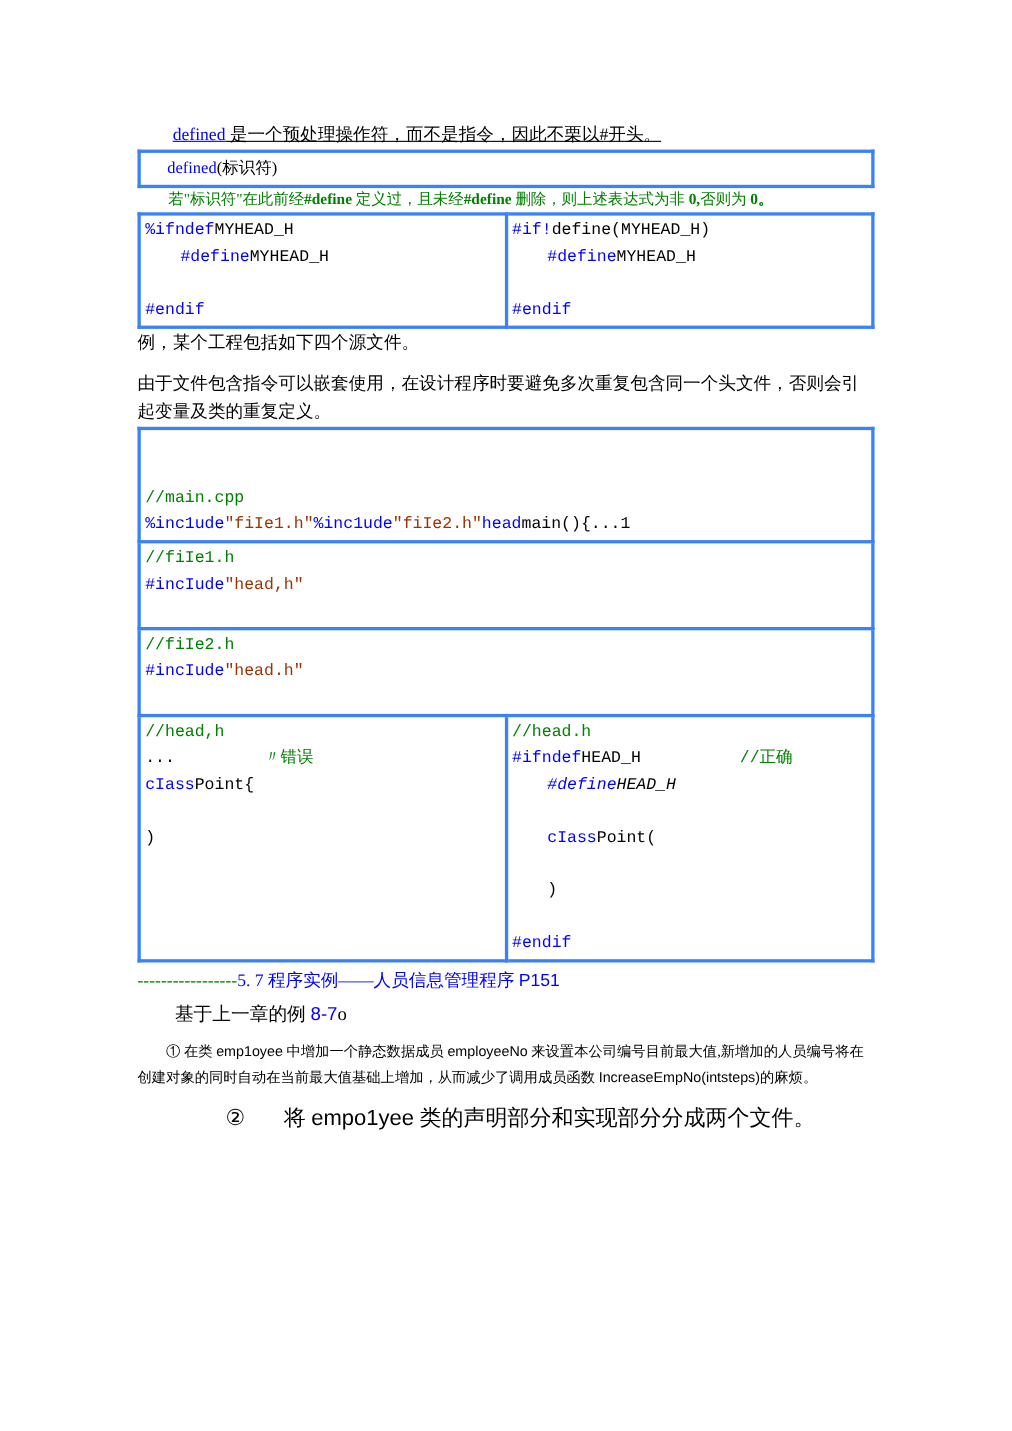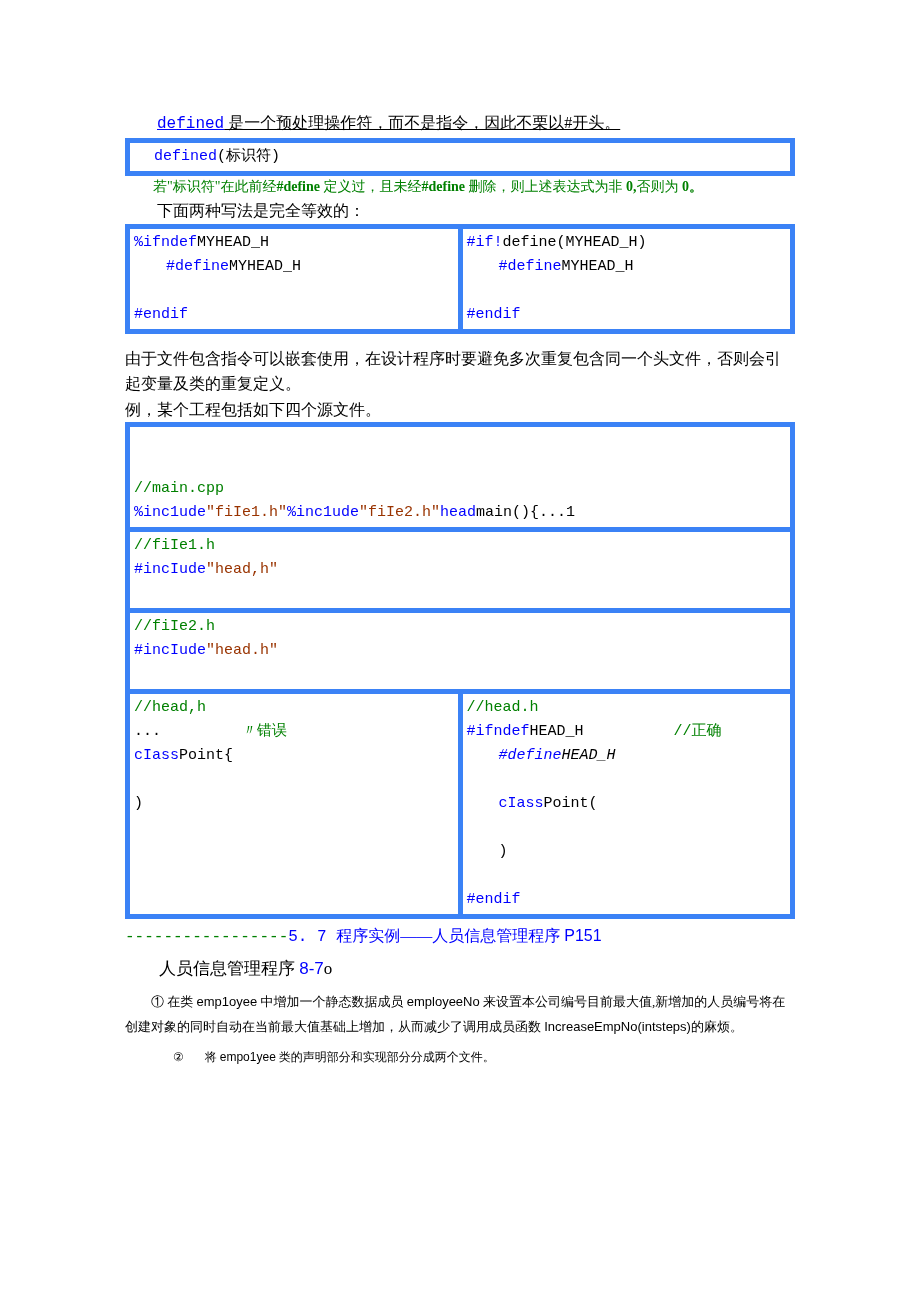--- a/index.html
+++ b/index.html
@@ -11,29 +11,29 @@
       line-height: 1.6;
       color: #000;
       padding: 110px 125px 100px 125px;
     }
     .content { width: 100%; }
     .indent { text-indent: 2em; }
     .u { text-decoration: underline; font-family: Liberation Serif, serif; }
     .blue { color: #0000ff; }
     .green { color: #008000; }
     .bold { font-weight: bold; }
-    .mono { font-family: Liberation Mono, monospace; }
+    .mono { font-family: Liberation Serif, serif; }
     .red-a { color: #993300; }
     table {
       border-collapse: collapse;
       width: 100%;
       table-layout: fixed;
     }
     td {
-      border: 5px solid #3b82f6;
+      border: 3px solid #3b82f6;
       padding: 2px 4px;
       vertical-align: top;
       font-family: "Courier New", monospace;
       font-size: 15px;
       line-height: 1.6;
     }
     .single-cell td { padding-left: 24px; }
     .body-text { margin: 0; }
     .para-gap { margin-top: 12px; }
     .sans { font-family: Arial, sans-serif; text-align: right; }
@@ -64,43 +64,42 @@
         <span class="blue mono">defined</span><span class="mono">(标识符)</span>
       </td>
     </tr>
   </tbody>
     </table>
 
   <p class="body-text indent green" style="font-size:14px;">
     <span>若"标识符"在此前经</span><span class="bold">#define</span><span> 定义过，且未经</span><span class="bold">#define</span><span> 删除，则上述表达式为非 </span><span class="bold">0,</span><span>否则为 </span><span class="bold">0。</span>
   </p>
 
-  <p class="body-text indent">下面两种写法是完全等效的：</p>
 
   <table>
     <tbody>
         <tr>
       <td>
         <div><span class="blue">%ifndef</span><span>MYHEAD_H</span></div>
         <div style="padding-left:32px;"><span class="blue">#define</span><span>MYHEAD_H</span></div>
         <div>&nbsp;</div>
         <div class="blue">#endif</div>
       </td>
       <td>
         <div><span class="blue">#if!</span><span>define(MYHEAD_H)</span></div>
         <div style="padding-left:32px;"><span class="blue">#define</span><span>MYHEAD_H</span></div>
         <div>&nbsp;</div>
         <div class="blue">#endif</div>
       </td>
     </tr>
   </tbody>
     </table>
 
+  <p class="body-text">例，某个工程包括如下四个源文件。</p>
   <p class="body-text para-gap">由于文件包含指令可以嵌套使用，在设计程序时要避免多次重复包含同一个头文件，否则会引起变量及类的重复定义。</p>
-  <p class="body-text">例，某个工程包括如下四个源文件。</p>
 
   <table>
     <tbody>
         <tr>
       <td colspan="2">
         <div>&nbsp;</div>
         <div>&nbsp;</div>
         <div class="green">//main.cpp</div>
         <div>
           <span class="blue">%inc1ude</span><span class="red-a">"fiIe1.h"</span><span class="blue">%inc1ude</span><span class="red-a">"fiIe2.h"</span><span class="blue">head</span><span>main(){...1</span>
@@ -142,24 +141,24 @@
       </td>
     </tr>
   </tbody>
     </table>
 
   <p class="section-title">
     <span class="mono green">-----------------</span><span class="mono blue">5. 7 </span><span class="blue">程序实例——人员信息管理程序 </span><span class="blue sans">P151</span>
   </p>
 
   <p class="body-text indent" style="font-size:17px;">
-    <span>人员信息管理程序 </span><span class="blue sans">8-7</span><span>o</span>
+    <span>基于上一章的例 </span><span class="blue sans">8-7</span><span>o</span>
   </p>
 
   <p class="body-text indent item-text" style="font-size:13px;line-height:1.9;">
     <span>① 在类 </span><span class="sans">emp1oyee</span><span> 中增加一个静态数据成员 </span><span class="sans">employeeNo</span><span> 来设置本公司编号目前最大值,新增加的人员编号将在创建对象的同时自动在当前最大值基础上增加，从而减少了调用成员函数 </span><span class="sans">IncreaseEmpNo(intsteps)</span><span>的麻烦。</span>
   </p>
 
-  <p class="body-text indent item-text" style="font-size:12px;">
+  <p class="body-text indent item-text" style="font-size:20px;">
     <span class="circle-num">②</span>&nbsp;&nbsp;&nbsp;&nbsp;&nbsp;&nbsp;&nbsp;<span>将 </span><span class="sans">empo1yee</span><span> 类的声明部分和实现部分分成两个文件。</span>
   </p>
 
 </div>
 
 </body></html>

